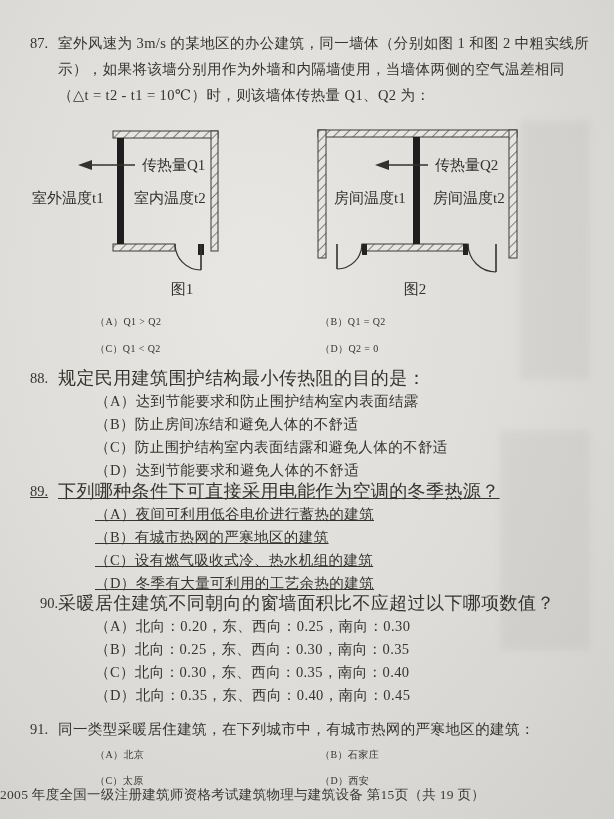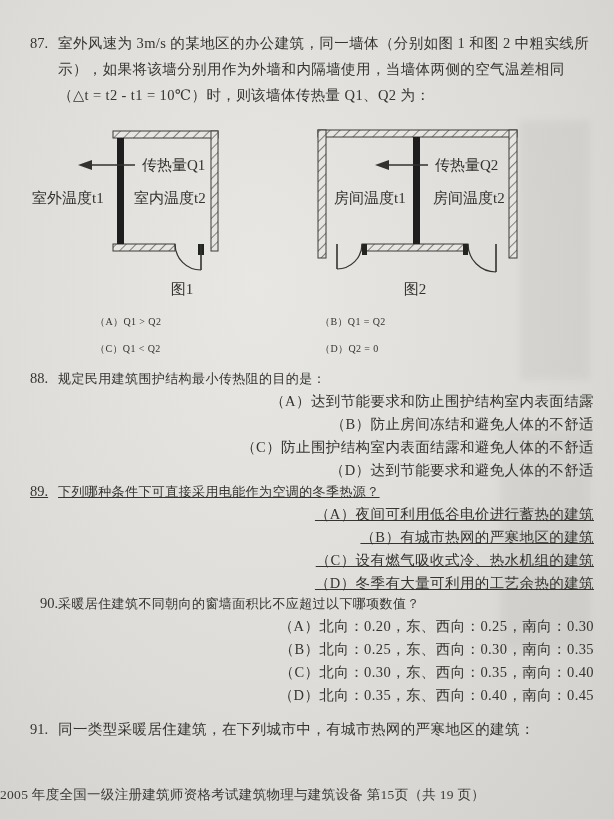--- a/index.html
+++ b/index.html
@@ -9,22 +9,22 @@
     margin:0 auto;
     background:radial-gradient(ellipse at 42% 35%, #e8e7e4 0%, #dddcd9 55%, #d0cfcc 100%);
     font-family:"Liberation Serif","DejaVu Serif",serif;
     color:#35342f;
     overflow:hidden;
   }
   .abs{position:absolute;left:30px;right:20px;}
   .qrow{display:flex;align-items:flex-start;}
   .qnum{flex:0 0 28px;font-size:14.5px;line-height:26px;}
   .qtext{flex:1;font-size:14.5px;line-height:26px;letter-spacing:0.4px;}
-  .qtitle{font-size:13px;line-height:23px;letter-spacing:0.4px;}
-  .opts-list{margin-left:65px;font-size:14.5px;letter-spacing:0.4px;text-align:right;}
+  .qtitle{font-size:18px;line-height:23px;letter-spacing:0.4px;}
+  .opts-list{margin-left:65px;font-size:14.5px;letter-spacing:0.4px;}
   .opts-list .opt{line-height:23px;}
   .opts-grid{margin-left:65px;display:grid;grid-template-columns:225px 1fr;font-size:10px;letter-spacing:0.4px;}
   .opts-grid .opt{line-height:27px;}
   .q91 .opt{line-height:26px;}
   .figrow{position:absolute;top:114px;left:0;width:614px;height:190px;}
   .fig1{position:absolute;left:28px;top:0;}
   .fig2{position:absolute;left:296px;top:0;}
   svg text{font-family:"Liberation Serif","DejaVu Serif",serif;fill:#33322e;}
   .footer{
     position:absolute;left:0;right:0;top:786px;
@@ -168,17 +168,23 @@
       <div class="opt">（C）北向：0.30，东、西向：0.35，南向：0.40</div>
       <div class="opt">（D）北向：0.35，东、西向：0.40，南向：0.45</div>
     </div>
   </div>
 
   <div class="abs q91" style="top:716px;">
     <div class="qrow">
       <span class="qnum">91.</span>
       <div class="qtext" style="line-height:26px;">同一类型采暖居住建筑，在下列城市中，有城市热网的严寒地区的建筑：</div>
     </div>
+    <div class="opts-grid">
+      <span class="opt">（A）北京</span>
+      <span class="opt">（B）石家庄</span>
+      <span class="opt">（C）太原</span>
+      <span class="opt">（D）西安</span>
+    </div>
   </div>
 
   <div class="footer">2005 年度全国一级注册建筑师资格考试建筑物理与建筑设备  第15页（共 19 页）</div>
 
 </div>
 
 </body></html>

